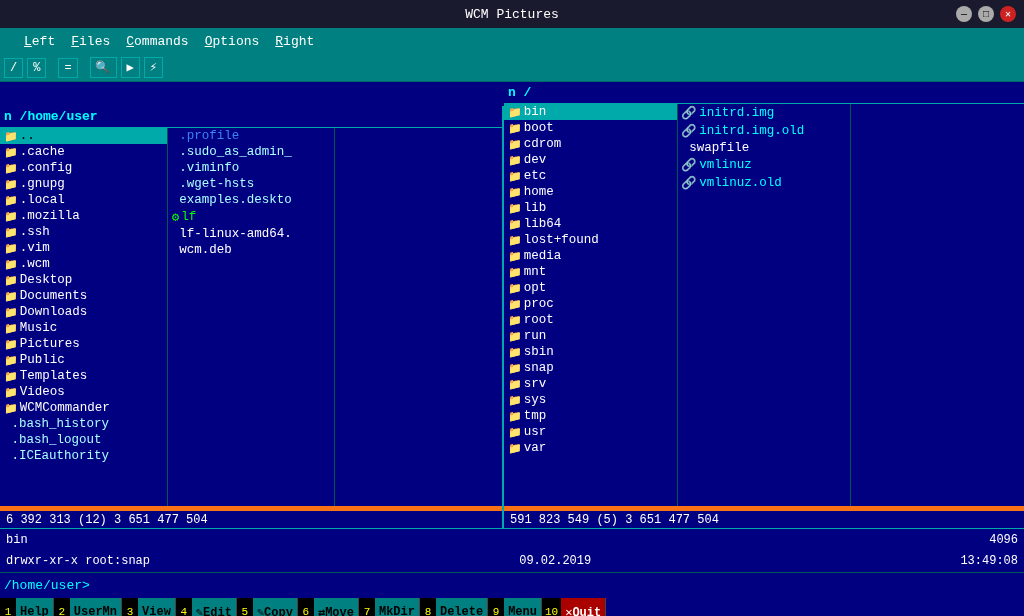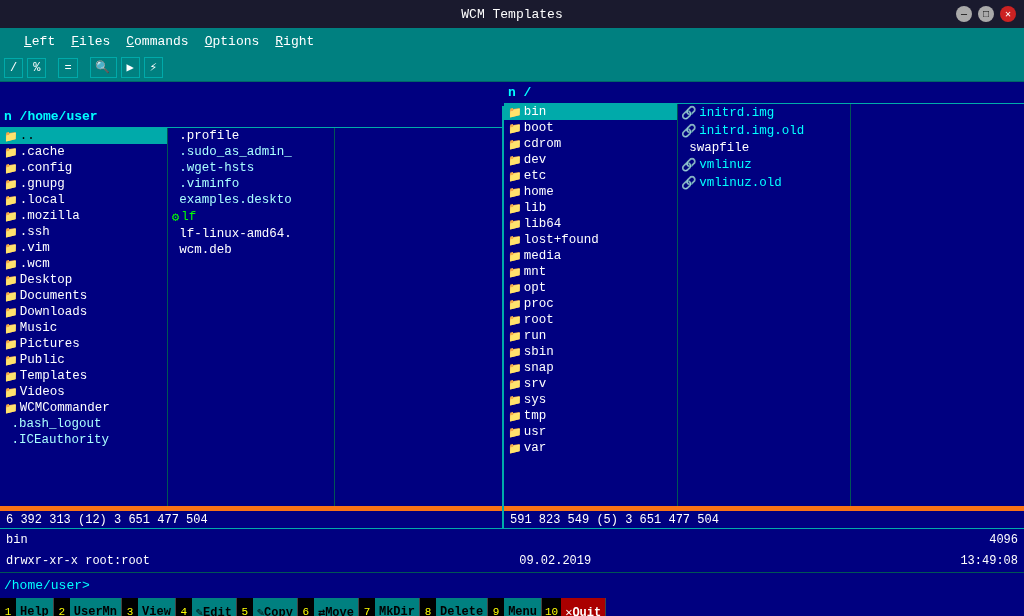--- a/index.html
+++ b/index.html
@@ -258,21 +258,21 @@
     .left-col2 { width: 168px; }
     .left-col3 { flex: 1; }
 
     .gear-icon { margin-right: 2px; }
   </style>
 </head>
 <body>
 
 <div id="titlebar">
   <div style="width:60px;"></div>
-  <div id="titlebar-title">WCM Templates</div>
+  <div id="titlebar-title">WCM Pictures</div>
   <div id="titlebar-controls">
     <div class="title-btn title-btn-min">—</div>
     <div class="title-btn title-btn-max">□</div>
     <div class="title-btn title-btn-close">✕</div>
   </div>
 </div>
 
 <div id="menubar">
   <div class="menu-item"><span class="underline">L</span>eft</div>
   <div class="menu-item"><span class="underline">F</span>iles</div>
@@ -313,29 +313,30 @@
         <div class="file-item dir-item"><span class="folder-icon">📁</span>.wcm</div>
         <div class="file-item dir-item"><span class="folder-icon">📁</span>Desktop</div>
         <div class="file-item dir-item"><span class="folder-icon">📁</span>Documents</div>
         <div class="file-item dir-item"><span class="folder-icon">📁</span>Downloads</div>
         <div class="file-item dir-item"><span class="folder-icon">📁</span>Music</div>
         <div class="file-item dir-item"><span class="folder-icon">📁</span>Pictures</div>
         <div class="file-item dir-item"><span class="folder-icon">📁</span>Public</div>
         <div class="file-item dir-item"><span class="folder-icon">📁</span>Templates</div>
         <div class="file-item dir-item"><span class="folder-icon">📁</span>Videos</div>
         <div class="file-item dir-item"><span class="folder-icon">📁</span>WCMCommander</div>
+        <div class="file-item dot-file" style="color:#aaffff;">&nbsp;.bash_history</div>
         <div class="file-item dot-file" style="color:#aaffff;">&nbsp;.bash_logout</div>
         <div class="file-item dot-file" style="color:#aaffff;">&nbsp;.ICEauthority</div>
       </div>
 
       <div class="panel-col left-col2">
-        <div class="file-item dot-file" style="color:#ffffff;">&nbsp;.profile</div>
+        <div class="file-item dot-file" style="color:#3b82f6;">&nbsp;.profile</div>
         <div class="file-item dot-file" style="color:#aaffff;">&nbsp;.sudo_as_admin_</div>
+        <div class="file-item dot-file" style="color:#aaffff;">&nbsp;.viminfo</div>
         <div class="file-item dot-file" style="color:#aaffff;">&nbsp;.wget-hsts</div>
-        <div class="file-item dot-file" style="color:#aaffff;">&nbsp;.viminfo</div>
         <div class="file-item dot-file" style="color:#aaffff;">&nbsp;examples.deskto</div>
         <div class="file-item exec-file" style="color:#00ff00;"><span class="gear-icon">⚙</span>lf</div>
         <div class="file-item" style="color:#ffffff;">&nbsp;lf-linux-amd64.</div>
         <div class="file-item" style="color:#ffffff;text-align:right;">&nbsp;wcm.deb</div>
       </div>
 
       <div class="panel-col left-col3"></div>
 
     </div>
     <div class="panel-footer">6 392 313 (12)         3 651 477 504</div>
@@ -387,21 +388,21 @@
   </div>
 
 </div>
 
 <div id="statusbar">
   <div id="status-line1">
     <span>bin</span>
     <span style="margin-left: auto;">4096</span>
   </div>
   <div id="status-line2">
-    <span>drwxr-xr-x  root:root</span>
+    <span>drwxr-xr-x  root:snap</span>
     <span>09.02.2019</span>
     <span>13:49:08</span>
   </div>
 </div>
 
 <div id="cmdline">
   <span id="cmdline-prompt">/home/user&gt;</span>
   <input type="text" id="cmdline-input" style="">
 </div>
 

